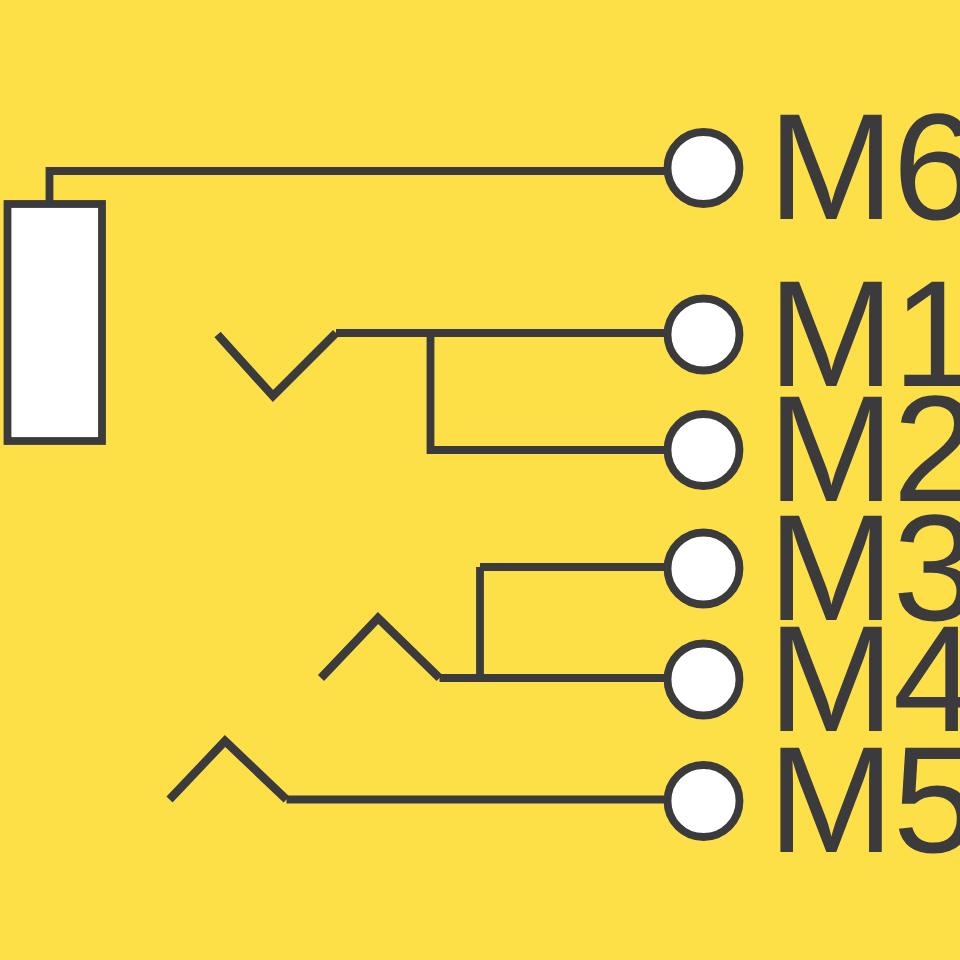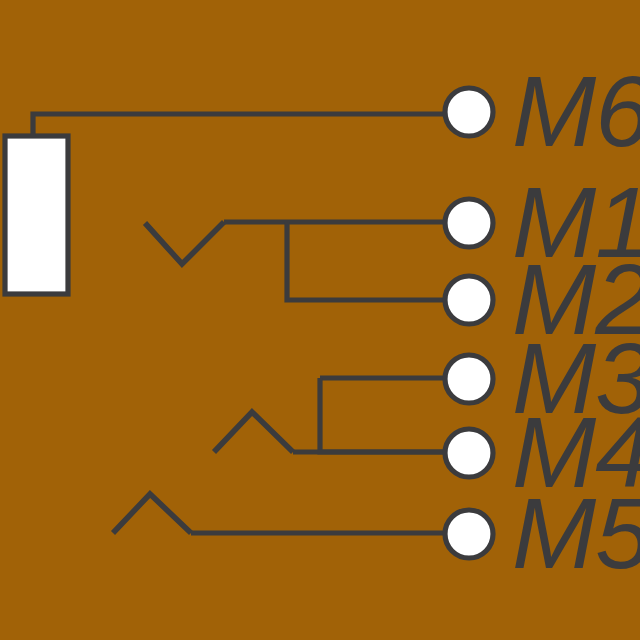--- a/index.html
+++ b/index.html
@@ -56,21 +56,21 @@
     font-size: 101px;
     font-weight: 400;
     letter-spacing: -1px;
     dominant-baseline: alphabetic;
     text-anchor: start;
   }
 </style>
 </head>
 <body>
 
-<div id="diagram-root" style="width: 640px; height: 640px; background: #a16207; font-style: italic;">
+<div id="diagram-root" style="width: 640px; height: 640px; background: #fde047;">
   <svg id="schematic" viewBox="0 0 640 640" xmlns="http://www.w3.org/2000/svg">
 
     <rect class="coil-body" x="5" y="136" width="63" height="158" id="coil-rect"></rect>
 
     <polyline class="wire" points="33,136 33,114 446,114"></polyline>
     <polyline class="wire" points="224,222 446,222"></polyline>
     <polyline class="wire" points="287,222 287,300 446,300"></polyline>
     <polyline class="wire" points="320,378 446,378"></polyline>
     <polyline class="wire" points="320,378 320,452 446,452"></polyline>
     <polyline class="wire" points="293,452 446,452"></polyline>

